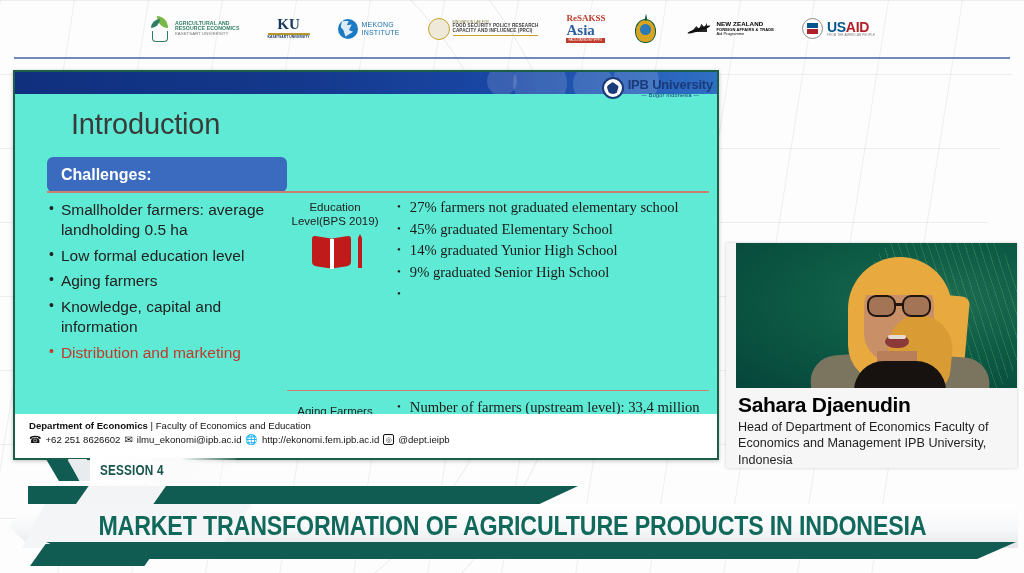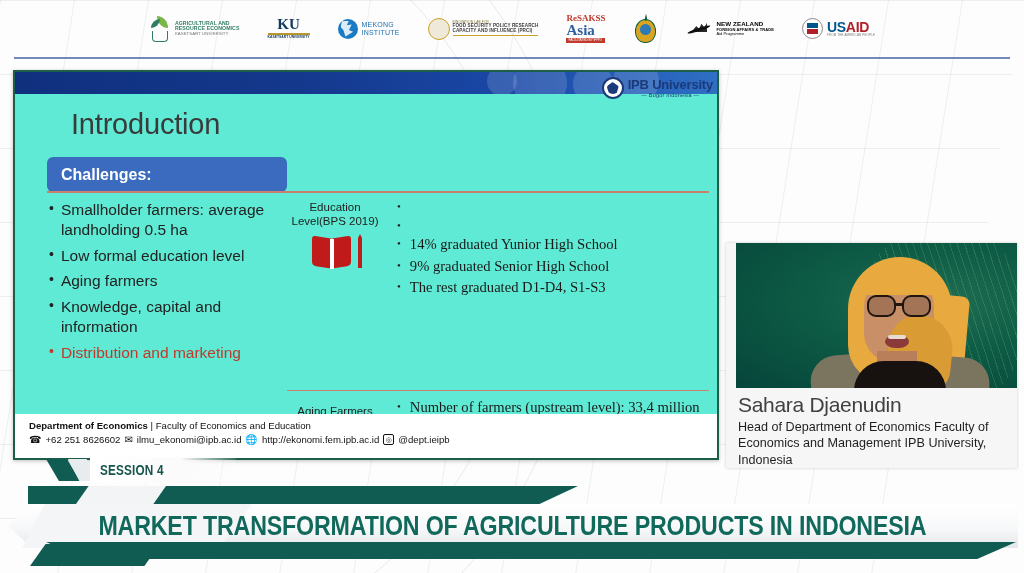--- a/index.html
+++ b/index.html
@@ -229,21 +229,21 @@
   .pv-neck { left: 141px; top: 108px; width: 40px; height: 24px; background: #b97f5b; }
   .pv-collar { left: 118px; top: 118px; width: 92px; height: 30px; background: #17110f; border-radius: 30px 30px 0 0;}
   .pv-jacket-l { left: 74px; top: 112px; width: 62px; height: 36px; background: #7b7560;
                  border-radius: 26px 6px 0 0; transform: rotate(-5deg); }
   .pv-jacket-r { left: 188px; top: 114px; width: 66px; height: 34px; background: #7b7560;
                  border-radius: 6px 26px 0 0; transform: rotate(4deg); }
   .pv-scarf { left: 186px; top: 52px; width: 44px; height: 96px; background: #e8a93f; border-radius: 20px 8px 10px 22px; transform: rotate(5deg);}
 
   .speaker-name {
     position: absolute; left: 12px; top: 150px;
-    font-size: 21px; font-weight: normal; color: #404040; letter-spacing: -.3px;
+    font-size: 21px; font-weight: bold; color: #000000; letter-spacing: -.3px;
   }
   .speaker-role {
     position: absolute; left: 12px; top: 176px; width: 278px;
     font-size: 12.6px; color: #1f1f1f; line-height: 1.3;
   }
 
   
   .session-tag { position: absolute; left: 46px; top: 457px; width: 190px; height: 27px; }
   .st-arrow { position:absolute; left:0; top:2px; width: 34px; height: 22px;
               background:#115c52; clip-path: polygon(0 0, 62% 0, 100% 100%, 38% 100%); }
@@ -425,35 +425,36 @@
         <div class="book-l"></div>
           <div class="book-spine"></div>
           <div class="book-r"></div>
           <div class="pencil"></div>
       </div>
     </div>
 
     <div class="right-col">
       <div class="rbullet">
         <span class="sq">•</span>
-      </div>
-      <div class="rbullet">
-        <span class="sq">•</span>
+        <span>27% farmers not graduated elementary school</span>
+      </div>
+      <div class="rbullet">
+        <span class="sq">•</span>
+        <span>45% graduated Elementary School</span>
       </div>
       <div class="rbullet">
         <span class="sq">•</span>
         <span>14% graduated Yunior High School</span>
       </div>
       <div class="rbullet">
         <span class="sq">•</span>
         <span> 9% graduated Senior High School</span>
       </div>
       <div class="rbullet">
         <span class="sq">•</span>
-        <span>The rest graduated D1-D4, S1-S3</span>
       </div>
     </div>
 
     <div class="hr-red2"></div>
 
     <div class="mid-col2">
       <div class="mid-lbl">Aging Farmers</div>
       <div class="people">
         <div class="person">
             <div class="p-head" style="background:#1d6b3f"></div>

